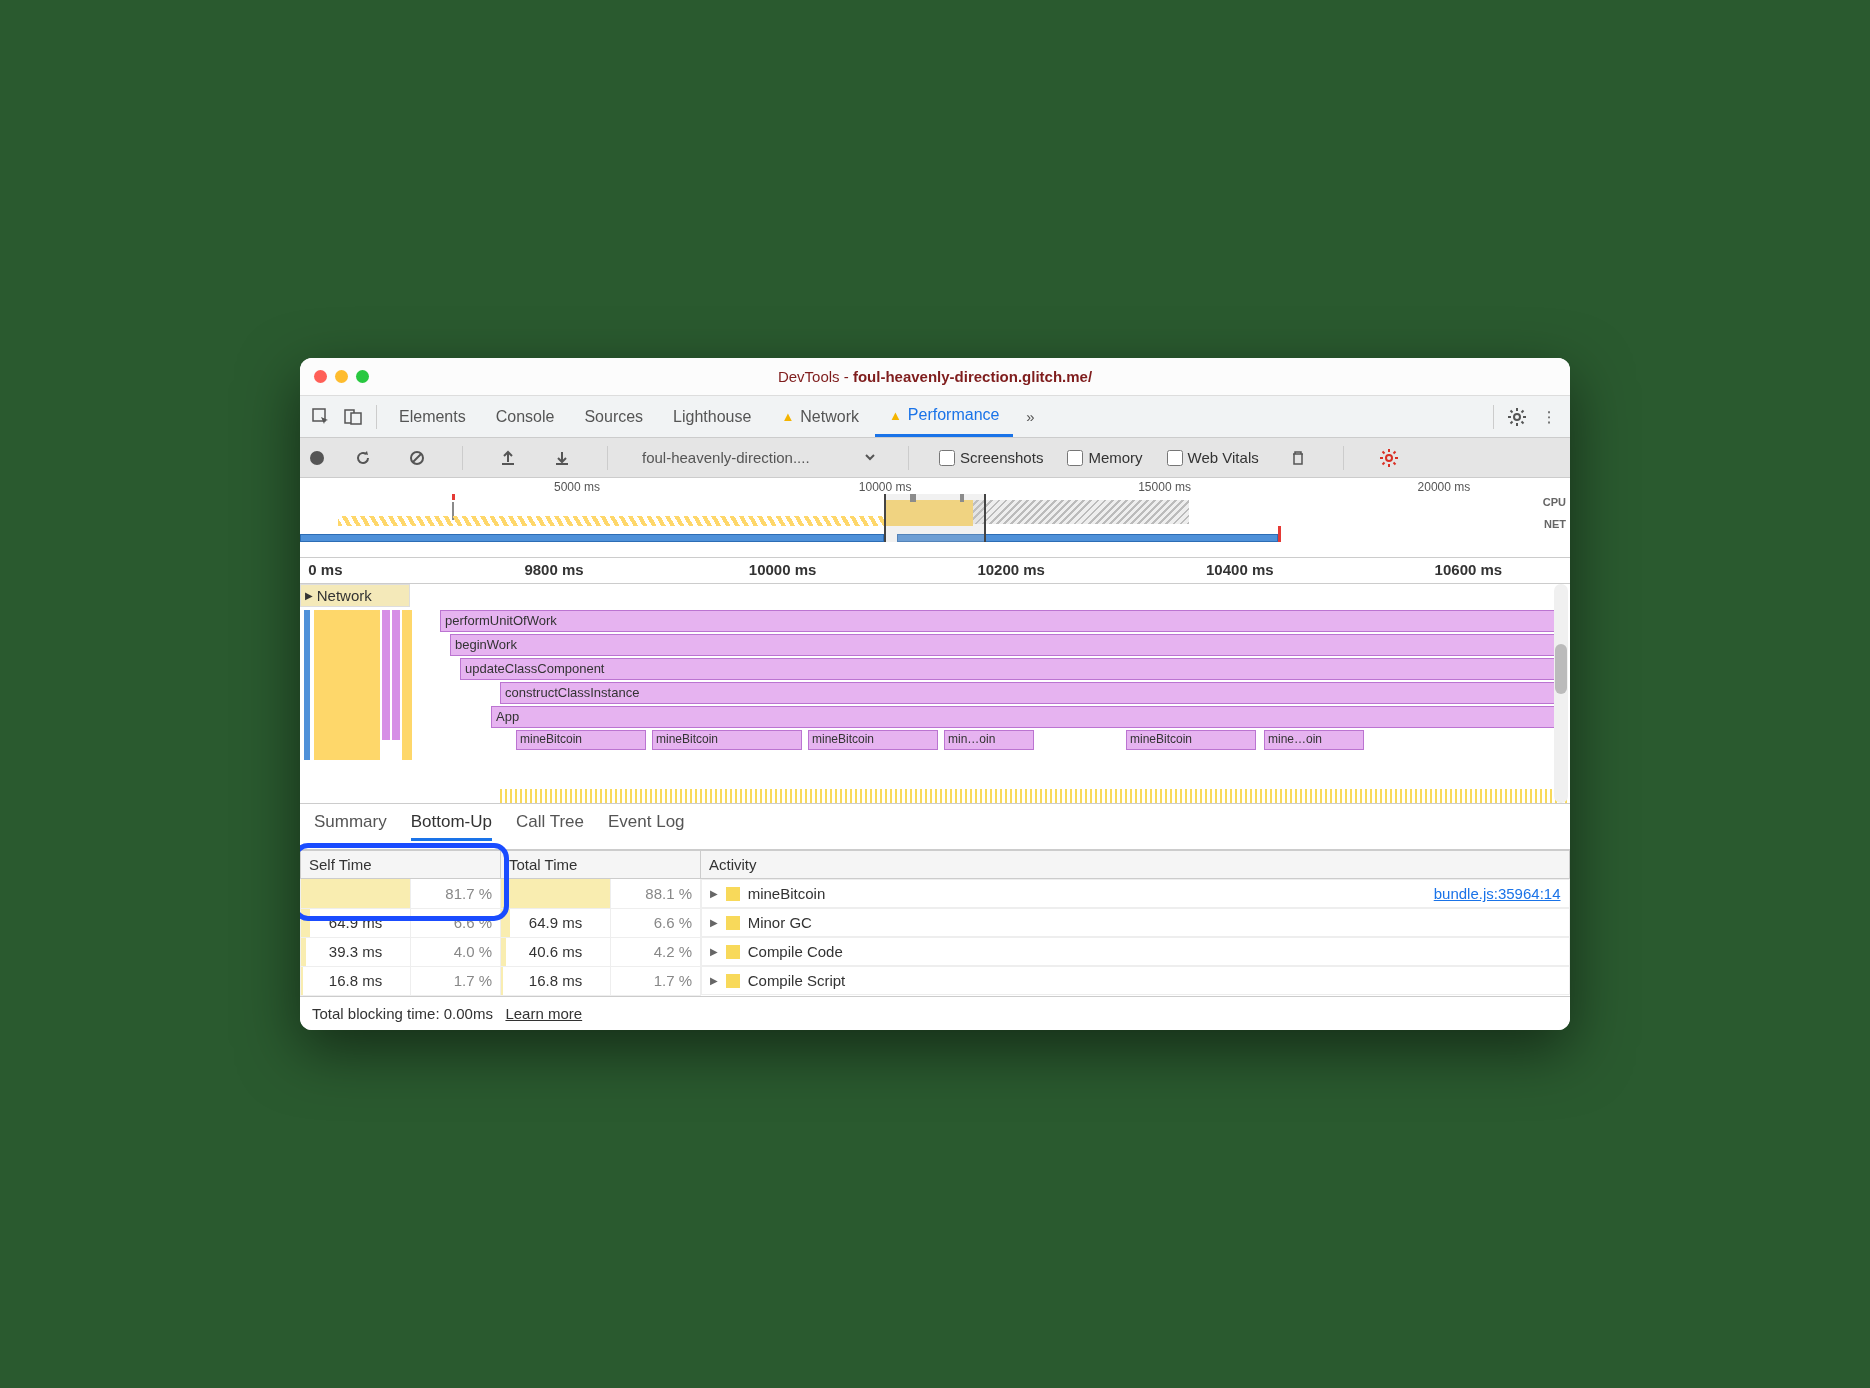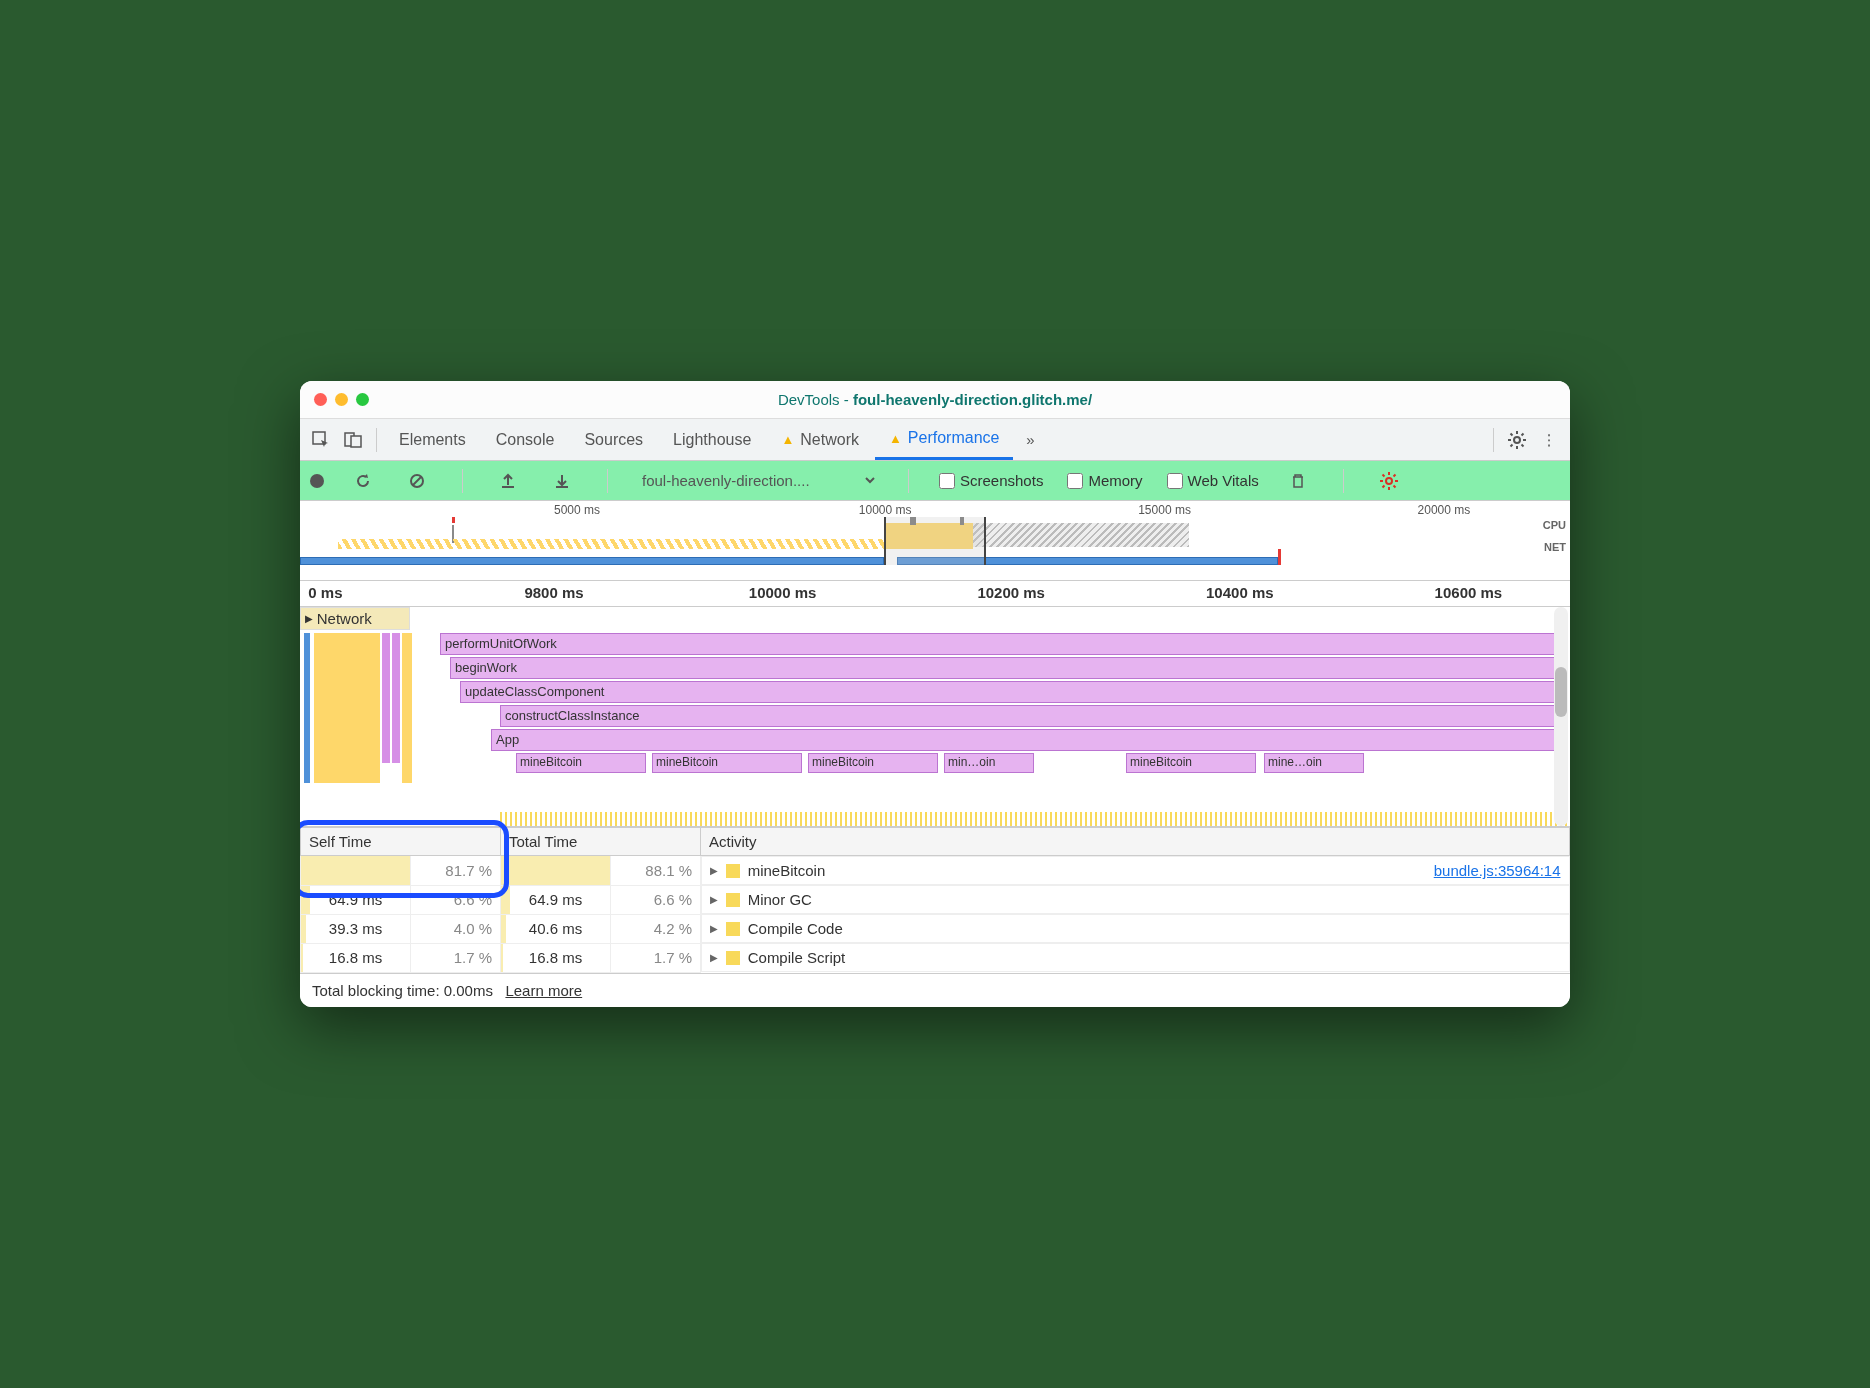--- a/index.html
+++ b/index.html
@@ -6,34 +6,34 @@
   body { font-family: -apple-system, "Helvetica Neue", Arial, sans-serif; background: #2a5a2f; display: flex; justify-content: center; align-items: center; min-height: 100vh; padding: 60px; }
   .window { width: 1270px; background: #fff; border-radius: 12px; box-shadow: 0 20px 60px rgba(0,0,0,0.5); overflow: hidden; font-size: 15px; color: #333; }
 
   
   .titlebar { display: flex; align-items: center; height: 38px; background: #fcfcfc; border-bottom: 1px solid #ddd; position: relative; }
   .traffic { display: flex; gap: 8px; padding-left: 14px; }
   .dot { width: 13px; height: 13px; border-radius: 50%; }
   .dot.red { background: #ff5f57; }
   .dot.yellow { background: #febc2e; }
   .dot.green { background: #28c840; }
-  .title { position: absolute; width: 100%; text-align: center; font-size: 15px; color: #0f766e; pointer-events:none; }
+  .title { position: absolute; width: 100%; text-align: center; font-size: 15px; color: #7f1d1d; pointer-events:none; }
   .title b { font-weight: 600; }
 
   
   .maintabs { display: flex; align-items: center; height: 42px; border-bottom: 1px solid #ccc; background: #f1f3f4; padding: 0 6px; gap: 2px; }
   .iconbtn { width: 30px; height: 30px; display:flex; align-items:center; justify-content:center; color:#555; cursor:pointer; }
   .sep { width: 1px; height: 24px; background: #ccc; margin: 0 6px; }
   .mtab { padding: 0 14px; height: 100%; display:flex; align-items:center; color:#555; cursor:pointer; font-size:16px; gap:6px; }
   .mtab.active { color:#1a73e8; border-bottom: 3px solid #1a73e8; }
   .warn-ico { color:#f4b400; font-size:13px;}
   .spacer { flex:1; }
 
   
-  .toolbar { display: flex; align-items: center; height: 40px; border-bottom: 1px solid #ccc; padding: 0 10px; gap: 24px; background:#86efac;}
+  .toolbar { display: flex; align-items: center; height: 40px; border-bottom: 1px solid #ccc; padding: 0 10px; gap: 24px; background:#e5e5e5;}
   .toolbar .rec { width:14px;height:14px;border-radius:50%;background:#555;}
   .toolbar select.profile { border:none; background:transparent; font-size:15px; color:#555; width:240px;}
   .chk { display:flex; align-items:center; gap:5px; color:#333; font-size:15px;}
   .chk input { width:16px;height:16px;}
   .gear-red { color:#d93025; }
 
   
   .overview { position:relative; height:80px; border-bottom:1px solid #ccc; background:#fff;}
   .ov-ruler { display:flex; font-size:12px; color:#555; padding:2px 0 0 6px; position:relative; height:16px;}
   .ov-tick { position:absolute; top:2px;}
@@ -266,20 +266,26 @@
       <div class="bar small" style="left:644px;top:120px;width:90px;">min…oin</div>
       <div class="bar small" style="left:826px;top:120px;width:130px;">mineBitcoin</div>
       <div class="bar small" style="left:964px;top:120px;width:100px;">mine…oin</div>
     </div>
     <div class="ticks"></div>
     <div class="vscroll">
         <div class="thumb"></div>
       </div>
   </div>
 
+  <div class="btabs">
+    <div class="btab">Summary</div>
+    <div class="btab active">Bottom-Up</div>
+    <div class="btab">Call Tree</div>
+    <div class="btab">Event Log</div>
+  </div>
 
 
   <div style="position:relative;">
     <table class="tbl">
       <colgroup>
           <col style="width:110px">
           <col style="width:90px">
           <col style="width:110px">
           <col style="width:90px">
           <col>

